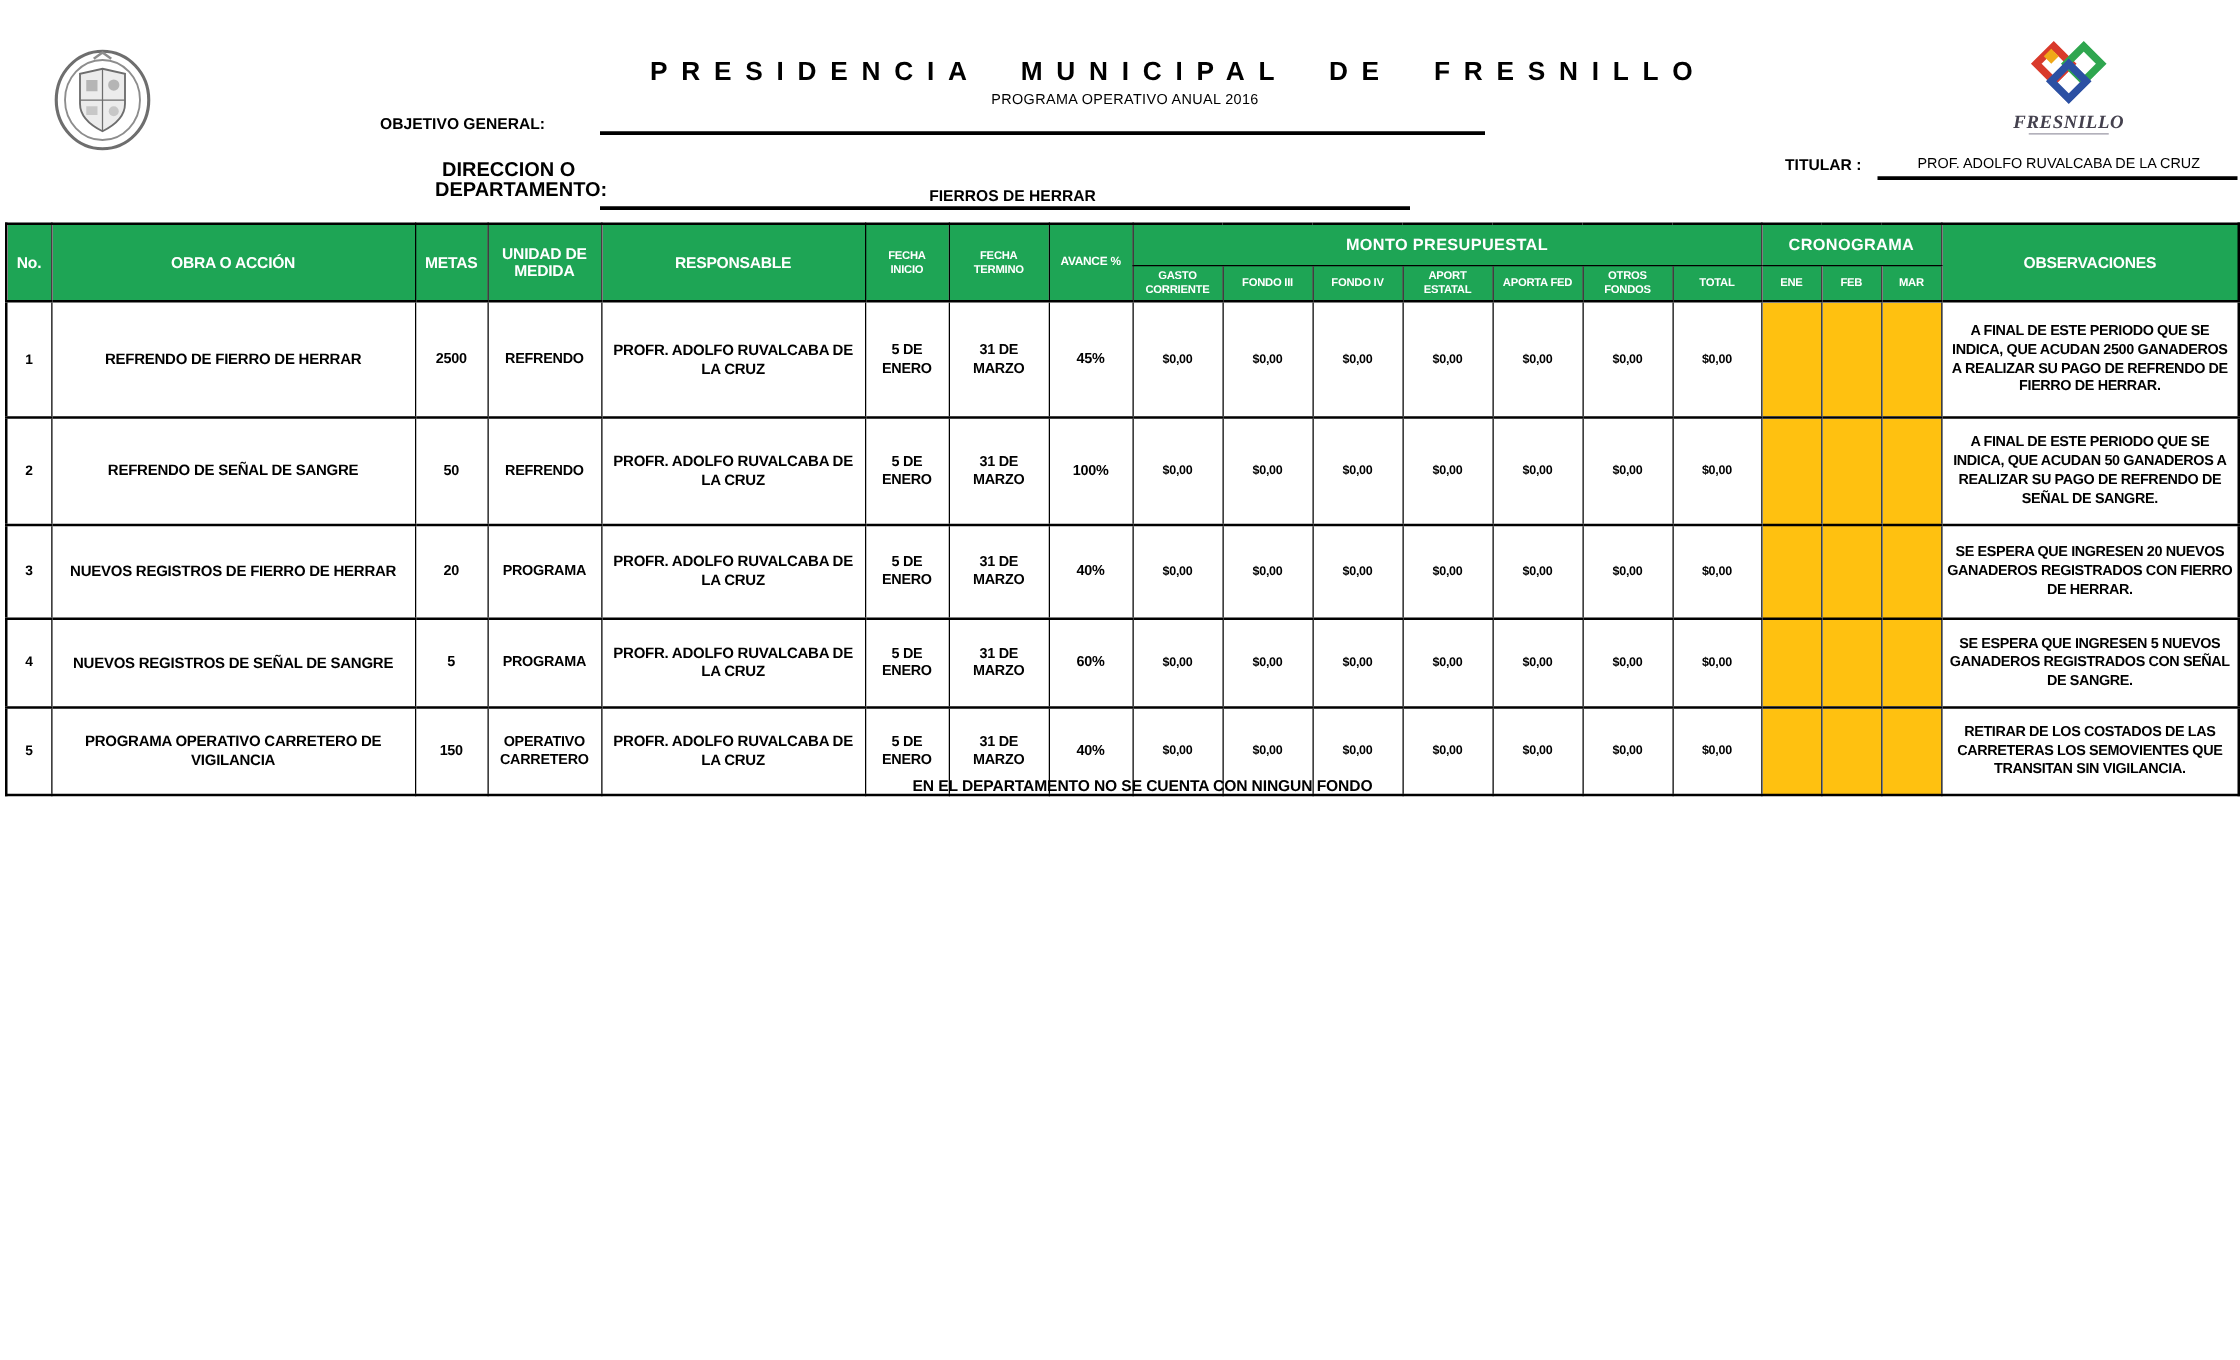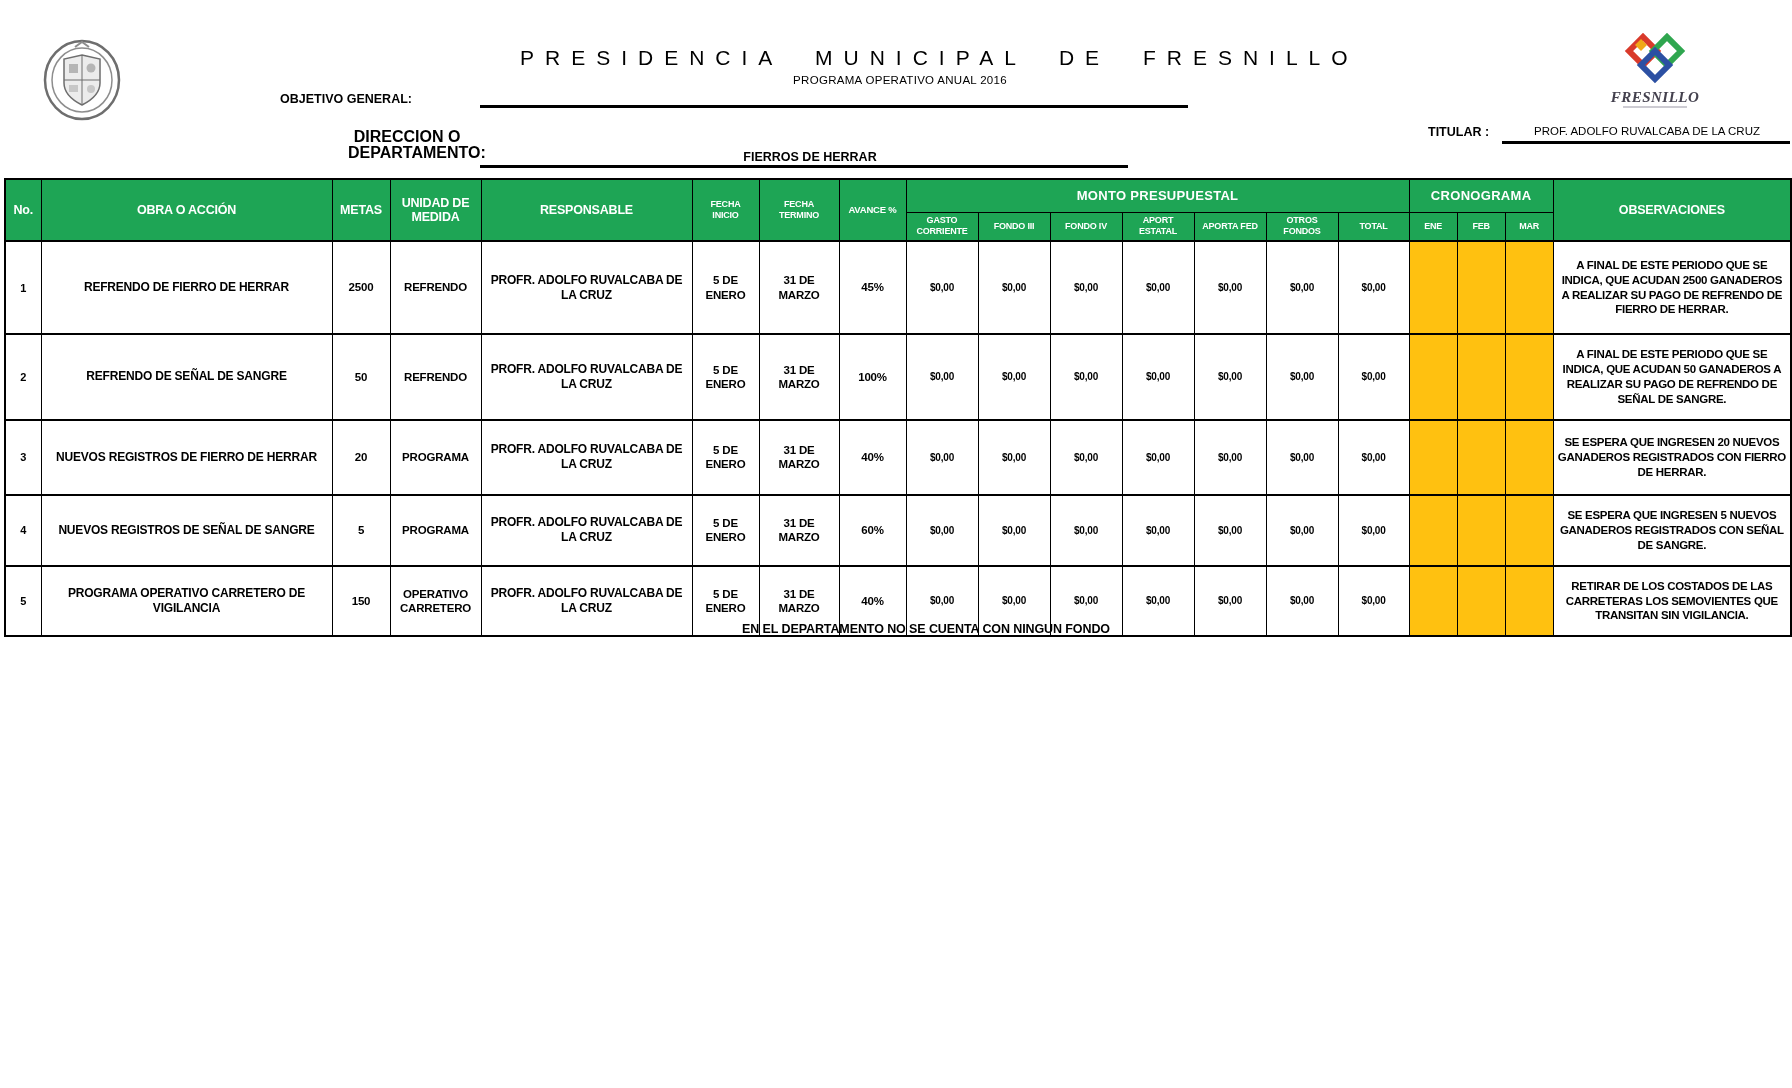--- a/index.html
+++ b/index.html
@@ -3,25 +3,25 @@
 <meta charset="utf-8">
 <style>
   * { margin:0; padding:0; box-sizing:border-box; }
   html,body { width:1792px; height:1088px; background:#fff; font-family:"Liberation Sans",sans-serif; }
   body { position:relative; overflow:hidden; color:#000; }
 
   .abs { position:absolute; }
 
   
   #page-title { left:520px; top:46px; width:760px; text-align:center;
-    font-size:21px; font-weight:normal; letter-spacing:11px; word-spacing:16px; white-space:nowrap; }
+    font-size:21px; font-weight:bold; letter-spacing:11px; word-spacing:16px; white-space:nowrap; }
   #page-subtitle { left:520px; top:74px; width:760px; text-align:center;
     font-size:11.5px; font-weight:normal; letter-spacing:0.3px; }
 
-  #objetivo-label { left:280px; top:92px; width:180px; text-align:left; font-size:12.5px; font-weight:bold; }
+  #objetivo-label { left:280px; top:92px; width:180px; text-align:center; font-size:12.5px; font-weight:bold; }
   #objetivo-underline { left:480px; top:84px; width:708px; height:24px; border-bottom:3px solid #000; }
 
   #direccion-label { left:348px; top:129px; width:118px; text-align:center; font-size:16px; font-weight:bold; line-height:16px; }
   #direccion-value { left:600px; top:150px; width:420px; text-align:center; font-size:12.5px; font-weight:bold; }
   #direccion-underline { left:480px; top:144px; width:648px; height:24px; border-bottom:3px solid #000; }
 
   #titular-label { left:1428px; top:125px; font-size:12.5px; font-weight:bold; }
   #titular-value { left:1505px; top:125px; width:284px; text-align:center; font-size:11.5px; font-weight:normal; }
   #titular-underline { left:1502px; top:120px; width:288px; height:24px; border-bottom:3px solid #000; }
 
@@ -41,21 +41,21 @@
   .small-h { font-size:9px; letter-spacing:-0.2px; line-height:1.25; }
   .pre { white-space:pre-line;margin-left:36px; }
   .c-no { font-size:11px; }
   .c-obra { font-size:12px; letter-spacing:-0.2px; line-height:1.25; }
   .c-std { font-size:11.5px; letter-spacing:-0.2px; line-height:1.25; }
   .c-money { font-size:10px; letter-spacing:-0.2px; }
   .c-orange { background:#FFC110 !important; }
   .c-obs { font-size:11.5px; letter-spacing:-0.3px; line-height:1.3; padding:12px 3px; }
 
   #footer-note { left:914px; top:622px; transform:translateX(-50%);
-    font-size:12.5px; font-weight:bold; white-space:nowrap; letter-spacing:-0.1px;margin-left:12px; }
+    font-size:12.5px; font-weight:bold; white-space:nowrap; letter-spacing:-0.1px; }
 </style>
 </head>
 <body>
 
 <div class="abs" id="seal-logo">
   <svg width="80" height="84" viewBox="0 0 80 84">
     <ellipse cx="40" cy="42" rx="37" ry="39" fill="none" stroke="#6e6e6e" stroke-width="2.5"></ellipse>
     <ellipse cx="40" cy="42" rx="30" ry="32" fill="none" stroke="#8d8d8d" stroke-width="1.5"></ellipse>
     <path d="M40 17 L58 21 L58 45 Q58 58 40 67 Q22 58 22 45 L22 21 Z" fill="#ececec" stroke="#6e6e6e" stroke-width="1.5"></path>
     <line x1="40" y1="17" x2="40" y2="67" stroke="#6e6e6e" stroke-width="1"></line>

